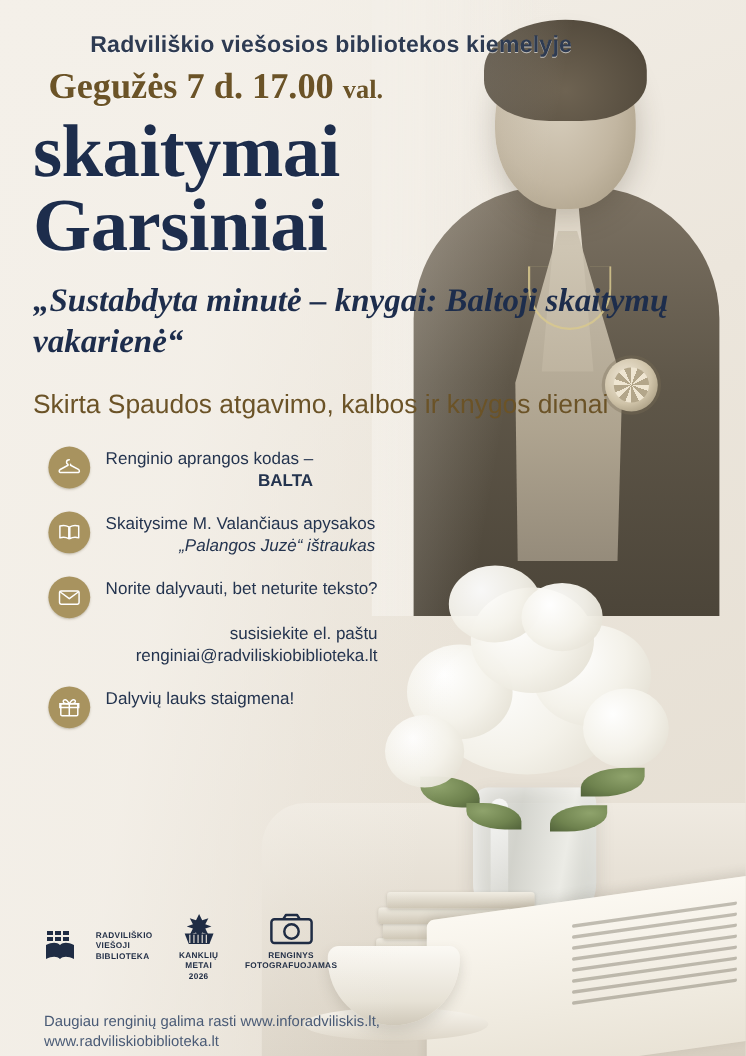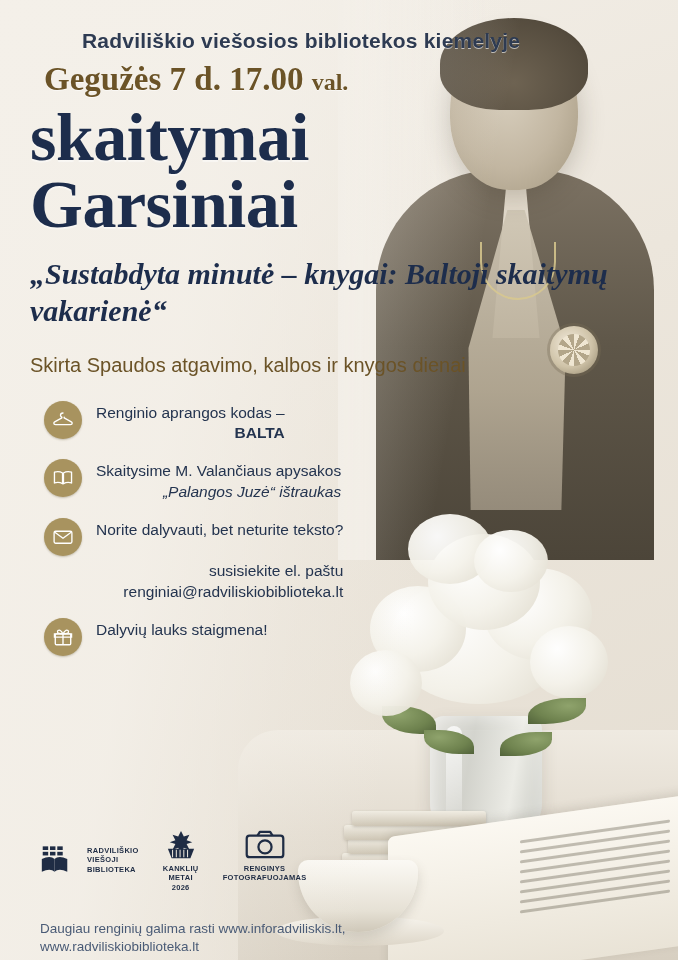--- a/index.html
+++ b/index.html
@@ -285,21 +285,21 @@
     margin-top: 18px;
     font-family: "Liberation Serif", serif;
     font-style: italic;
     font-weight: bold;
     font-size: 30px;
     line-height: 1.24;
     color: #1d2d4c;
   }
   .dedication {
     margin-top: 22px;
-    font-size: 20px;
+    font-size: 24px;
     line-height: 1.35;
     color: #6b5327;
     font-weight: normal;
   }
   .info-list {
     margin-top: 22px;
     margin-left: 14px;
   }
   .info-row {
     display: flex;

